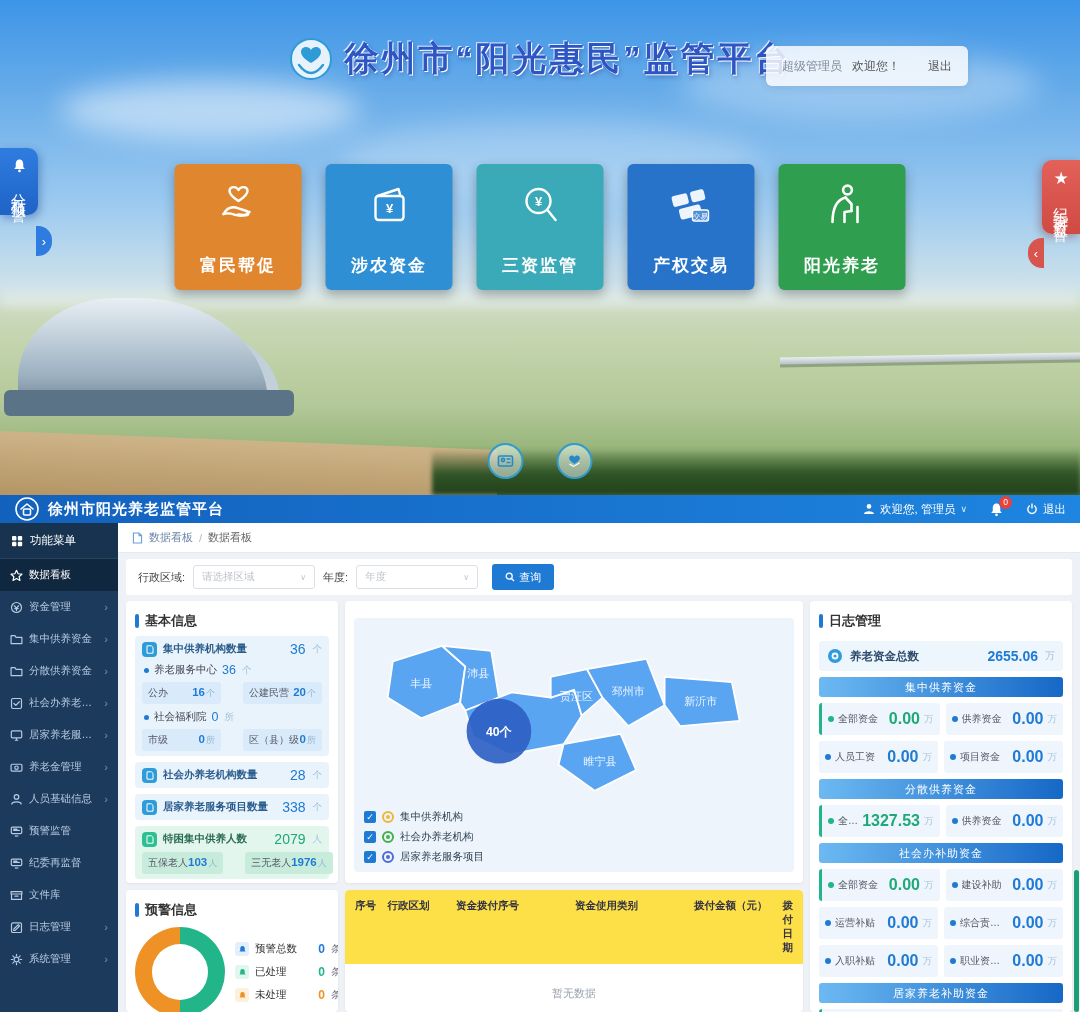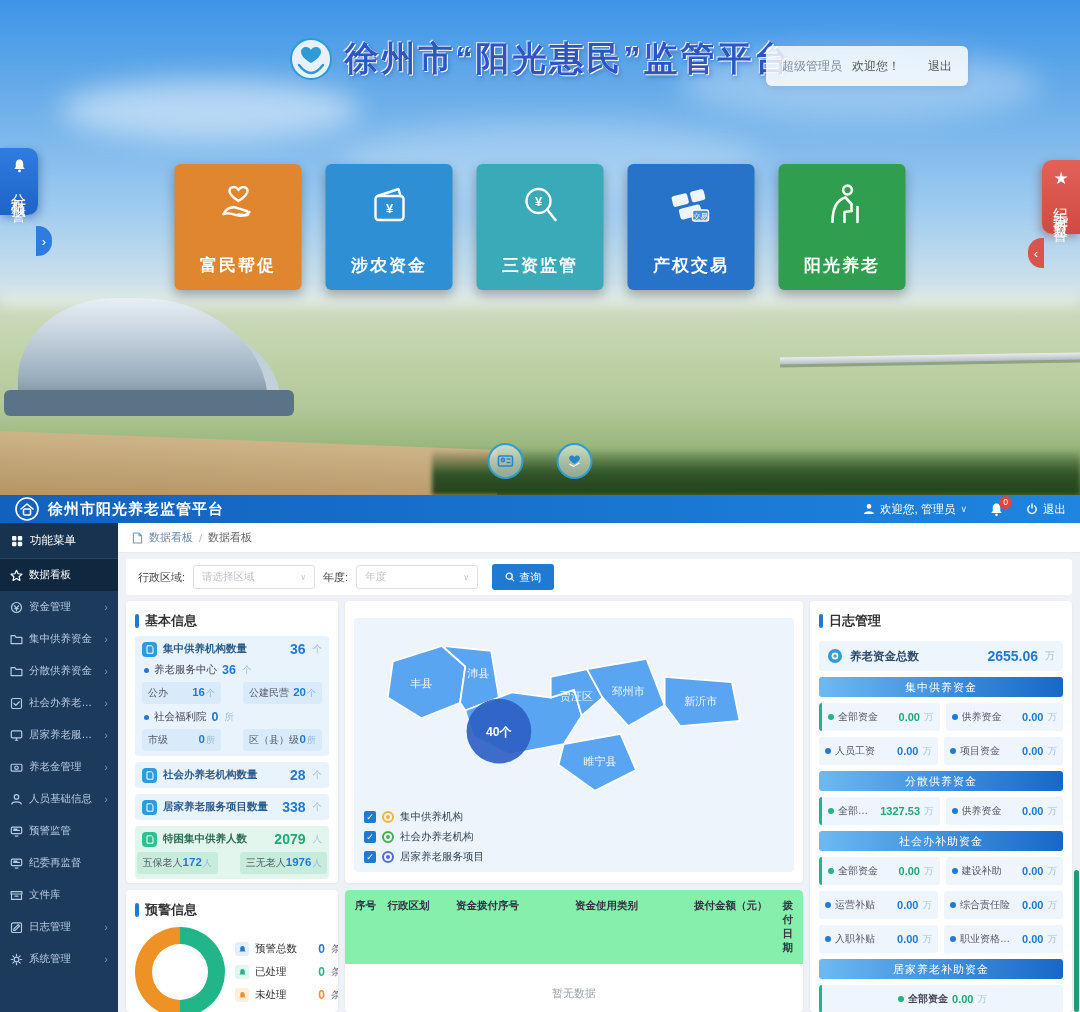--- a/index.html
+++ b/index.html
@@ -92,27 +92,27 @@
 
   
   .panel-basic { height:282px; flex:none; overflow:hidden; }
   .bcard { background:#e9f3fc; border-radius:4px; padding:5px 7px; margin-top:6px; }
   .bcard.green { background:#e2f6ee; }
   .bhead { display:flex; align-items:center; gap:6px; }
   .bico { width:15px; height:15px; border-radius:4px; background:#2e9bdb; flex:none; display:flex; align-items:center; justify-content:center; }
   .bcard.green .bico { background:#2cc093; }
   .blabel { font-size:10.5px; font-weight:bold; color:#2b5d8c; flex:1; white-space:nowrap; }
   .bcard.green .blabel { color:#2c6b55; }
-  .bval { color:#1f7ad4; font-weight:bold; font-size:14px; }
+  .bval { color:#1f7ad4; font-weight:normal; font-size:14px; }
   .bcard.green .bval { color:#1fa878; }
   .bunit { color:#9fc0dc; font-size:9.5px; margin-left:1px; }
   .bsub { display:flex; align-items:center; gap:5px; margin-top:6px; padding-left:2px; font-size:10.5px; color:#445; }
   .bdot { width:5px; height:5px; border-radius:50%; background:#1f7ad4; flex:none; }
   .bsub .bval { font-size:12.5px; }
-  .brow { display:flex; gap:22px; margin-top:5px;justify-content:center; }
+  .brow { display:flex; gap:22px; margin-top:5px; }
   .bmini { flex:1; background:#d9ebfa; border-radius:3px; padding:4px 6px; display:flex; align-items:baseline; justify-content:space-between; font-size:10px; color:#556; white-space:nowrap; }
   .bcard.green .bmini { background:#c8ecdc; }
   .bmini .v { color:#1f7ad4; font-weight:bold; font-size:11.5px; }
   .bmini .u { color:#8fb4d4; font-size:9px; margin-left:1px; }
 
   
   .panel-warn { flex:1; min-height:0; overflow:hidden; display:flex; flex-direction:column; }
   .warn-body { display:flex; align-items:center; gap:10px; margin-top:8px; }
   .donut { width:90px; height:90px; border-radius:50%; background:conic-gradient(#21b589 0 50%,#ef9226 50% 100%); position:relative; flex:none; }
   .donut:after { content:""; position:absolute; left:17px; top:17px; width:56px; height:56px; border-radius:50%; background:#fff; }
@@ -128,36 +128,36 @@
   .map-area { flex:1; background:#edf4fb; border-radius:4px; margin-top:6px; position:relative; overflow:hidden; }
   .map-area svg { position:absolute; left:50%; top:2px; transform:translateX(-50%); }
   .mlegend { position:absolute; left:10px; bottom:8px; display:flex; flex-direction:column; gap:6px; }
   .mlg { display:flex; align-items:center; gap:6px; font-size:10.5px; color:#345; cursor:pointer; }
   .mcheck { width:12px; height:12px; border-radius:2px; background:#1f7ad4; display:flex; align-items:center; justify-content:center; color:#fff; font-size:9px; line-height:1; }
   .mring { width:12px; height:12px; border-radius:50%; border:2px solid; display:flex; align-items:center; justify-content:center; }
   .mring i { width:4px; height:4px; border-radius:50%; display:block; }
 
   
   .panel-table { flex:1; min-height:0; overflow:hidden; display:flex; flex-direction:column; padding:0; }
-  .thead { display:flex; background:#86efac; border-radius:4px 4px 0 0; padding:9px 10px; font-size:10.5px; font-weight:bold; color:#334; }
+  .thead { display:flex; background:#fde047; border-radius:4px 4px 0 0; padding:9px 10px; font-size:10.5px; font-weight:bold; color:#334; }
   .th1{width:36px;} .th2{width:76px;} .th3{width:132px;} .th4{width:132px;} .th5{width:98px;} .th6{flex:1;}
   .tempty { text-align:center; font-size:11px; color:#9aa3ad; padding:22px 0 14px; }
 
   
   .panel-funds { flex:1; min-height:0; overflow:hidden; display:flex; flex-direction:column; gap:6px; }
   .ftotal { background:#edf6fd; border-radius:4px; padding:7px 8px; display:flex; align-items:center; gap:7px; margin-top:5px; flex:none; }
   .ftlabel { font-size:11.5px; font-weight:bold; color:#2c4a6b; flex:1; }
   .ftval { color:#1f7ad4; font-weight:bold; font-size:14px; }
   .ftunit { color:#9fc0dc; font-size:10px; }
   .sbar { height:20px; flex:none; border-radius:3px; background:linear-gradient(90deg,#6cb9f2,#1668c7); color:#fff; font-size:11px; display:flex; align-items:center; justify-content:center; letter-spacing:1px; }
   .frow { display:flex; gap:6px; flex:none;border-radius:9px; }
   .fcell { flex:1; min-width:0; background:#eef5fc; border-radius:3px; padding:7px 6px; display:flex; align-items:center; gap:4px; }
   .fdot { width:6px; height:6px; border-radius:50%; background:#1f7ad4; flex:none; }
   .flabel { font-size:10px; color:#556; white-space:nowrap; overflow:hidden; text-overflow:ellipsis; flex:1; }
-  .fval { font-weight:bold; font-size:11px; color:#1f7ad4; }
+  .fval { font-weight:bold; font-size:16px; color:#1f7ad4; }
   .funit { font-size:9.5px; color:#a9c6de; }
   .fcell.g { border-left:3px solid #21b589; }
   .fcell.g .fdot { background:#21b589; }
   .fcell.g .fval { color:#1fa878; }
   .fcell.full { justify-content:center; border-left:3px solid #21b589; }
   .fcell.full .flabel { flex:none; font-weight:bold; color:#445; }
   .fcell.full .fval { color:#1fa878; }
   .page-scroll { position:absolute; right:1px; bottom:0; width:5px; height:142px; background:#1d9e72; border-radius:3px; }
 </style>
 </head>
@@ -537,21 +537,21 @@
                         <path d="M1 .8 L5.4 .8 L7 2.4 L7 8.2 L1 8.2 Z"></path>
                       </svg>
                     </span>
                   <span class="blabel">特困集中供养人数</span>
                   <span class="bval">2079</span>
                   <span class="bunit">人</span>
                 </div>
                 <div class="brow">
                   <span class="bmini">
                       <span>五保老人</span>
-                      <span><span class="v">172</span><span class="u">人</span></span>
+                      <span><span class="v">103</span><span class="u">人</span></span>
                     </span>
                   <span class="bmini">
                       <span>三无老人</span>
                       <span><span class="v">1976</span><span class="u">人</span></span>
                     </span>
                 </div>
               </div>
 
               <div class="bcard green">
                 

